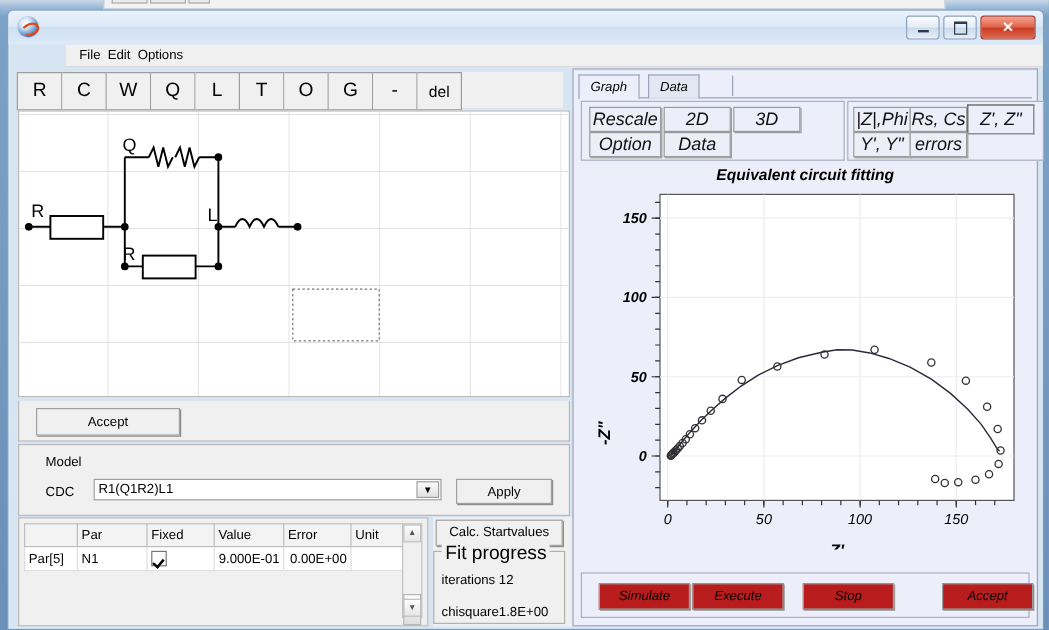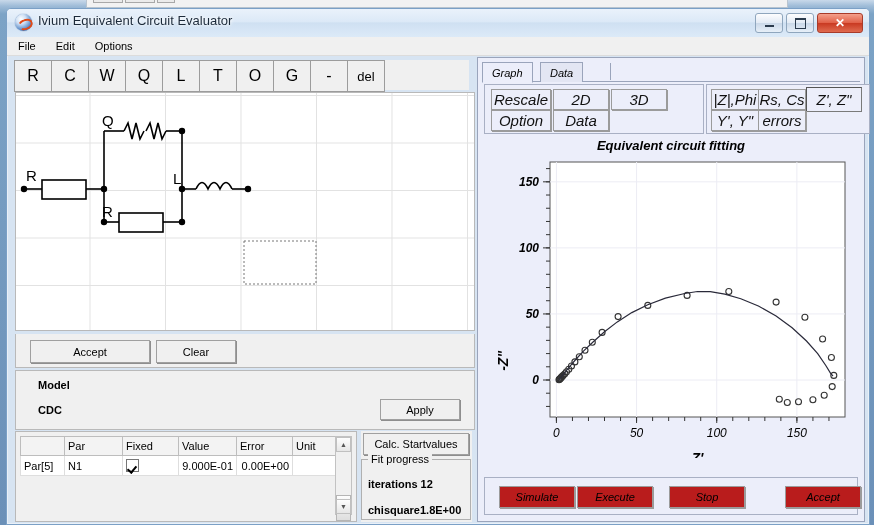--- a/index.html
+++ b/index.html
@@ -33,21 +33,21 @@
   #wbtns{position:absolute;right:6px;top:4px;display:flex;gap:3px;}
   .wbtn{width:26px;height:18px;border:1px solid #8fa6bd;border-radius:3px;
        background:linear-gradient(180deg,#fdfdfe 0%,#e3ebf5 48%,#cbd9e9 52%,#e7eff8 100%);
        display:flex;align-items:center;justify-content:center;color:#2b3b4d;font-size:10px;}
   .wbtn.close{width:44px;border-color:#a83b2a;
        background:linear-gradient(180deg,#f4a08c 0%,#e1624a 48%,#c93a22 52%,#e06b50 100%);color:#fff;font-weight:bold;font-size:12px;}
   .wbtn .min{width:9px;height:2px;background:#2b3b4d;margin-top:6px;}
   .wbtn .max{width:9px;height:8px;border:1px solid #2b3b4d;border-top-width:2px;}
 
   
-  #menubar{height:18px;background:#f0f0f0;border-bottom:1px solid #dcdcdc;display:flex;align-items:center;padding-left:8px;gap:14px;}
+  #menubar{height:18px;background:#f0f0f0;border-bottom:1px solid #dcdcdc;display:flex;align-items:center;padding-left:8px;margin-left:48px;}
   .menu-item{font-size:11px;color:#000;padding:1px 3px;cursor:default;}
 
   
   #content{position:absolute;left:0;top:46px;right:0;bottom:0;}
   #leftpane{position:absolute;left:4px;top:2px;width:461px;bottom:2px;}
   #rightpane{position:absolute;left:470px;top:2px;right:4px;bottom:2px;background:#eceefa;border:1px solid #9aa4bb;font-style:italic;}
 
   
   #eltbar{position:absolute;left:3px;top:3px;width:455px;height:30px;background:#f0f0f0;display:flex;}
   .elt{width:36px;height:30px;border:1px solid #9c9c9c;border-left:none;background:#f0f0f0;
@@ -65,21 +65,21 @@
     background-size:75.5px 47.5px;background-position:-2px 2px;}
   #circuit{position:absolute;inset:0;}
 
   
   #acrow{position:absolute;left:4px;top:277px;width:458px;height:33px;background:#f0f0f0;border:1px solid #b9b9b9;border-top:none;}
   .flatbtn{position:absolute;border:1px solid #a0a0a0;background:#f0f0f0;
            display:flex;align-items:center;justify-content:center;font-size:11px;color:#000;
            box-shadow:1px 1px 0 #8e8e8e;}
   
   #modelbox{position:absolute;left:4px;top:313px;width:458px;height:58px;background:#f0f0f0;border:1px solid #b9b9b9;}
-  .lbl{position:absolute;font-size:11px;color:#000;font-weight:bold;}
+  .lbl{position:absolute;font-size:11px;color:#000;}
   .txtin{position:absolute;border:1px solid #9d9d9d;background:#fff;font-size:11px;color:#000;
          display:flex;align-items:center;padding-left:3px;box-sizing:border-box;}
   .combo{position:absolute;border:1px solid #9d9d9d;background:#fff;font-size:11px;color:#000;
          display:flex;align-items:center;padding-left:3px;box-sizing:border-box;}
   .combo .arrow{position:absolute;right:1px;top:1px;width:17px;bottom:1px;
          background:linear-gradient(180deg,#fafafa,#e2e2e2);border:1px solid #9d9d9d;
          display:flex;align-items:center;justify-content:center;font-size:8px;}
 
   
   #tablewrap{position:absolute;left:4px;top:374px;width:340px;bottom:0px;background:#f0f0f0;border:1px solid #b9b9b9;}
@@ -87,23 +87,23 @@
   table.partab th{background:#f3f3f3;border:1px solid #bdbdbd;font-weight:normal;text-align:left;padding:1px 3px;height:16px;margin-top:20px;}
   table.partab td{border:1px solid #dedede;padding:1px 3px;height:17px;background:#fff;overflow:hidden;white-space:nowrap;}
   .chk{display:inline-block;width:11px;height:11px;border:1px solid #767676;background:#fff;position:relative;vertical-align:-2px;}
   .chk.on:after{content:"";position:absolute;left:2px;top:4px;width:4px;height:7px;border:solid #000;border-width:0 2px 2px 0;transform:rotate(40deg);}
   #vscroll{position:absolute;right:4px;top:4px;width:15px;bottom:6px;background:#f0f0f0;border:1px solid #c2c2c2;}
   .sbtn{position:absolute;left:0;width:13px;height:13px;background:linear-gradient(180deg,#fdfdfd,#e6e6e6);
         border:1px solid #c0c0c0;display:flex;align-items:center;justify-content:center;font-size:7px;color:#555;}
   #sthumb{position:absolute;left:0;width:13px;height:24px;top:58px;background:linear-gradient(180deg,#fdfdfd,#dedede);border:1px solid #b5b5b5;}
 
   
-  #fitpanel{position:absolute;left:350px;top:374px;width:111px;bottom:0;background:#f0f0f0;}
+  #fitpanel{position:absolute;left:350px;top:374px;width:111px;bottom:0;background:#f0f0f0;padding-left:20px;}
   #fitgroup{position:absolute;left:0;top:28px;width:108px;bottom:2px;border:1px solid #b0b0b0;}
-  #fitgrouptitle{position:absolute;left:6px;top:-7px;background:#f0f0f0;padding:0 3px;font-size:11px;}
+  #fitgrouptitle{position:absolute;left:6px;top:-7px;background:#f0f0f0;padding:0 3px;font-size:16px;}
 
   
   #tabstrip{position:absolute;left:4px;top:4px;right:4px;height:19px;border-bottom:1px solid #9aa4bb;}
   .tab{position:absolute;top:0;height:19px;padding:0 9px;font-size:11px;display:flex;align-items:center;
        border:1px solid #9aa4bb;border-bottom:none;background:#e3e6f3;}
   .tab.active{background:#eceefa;border-bottom:1px solid #eceefa;}
   #tabsep{position:absolute;left:128px;top:1px;width:1px;height:17px;background:#9aa4bb;}
 
   #gbar{position:absolute;left:6px;top:26px;width:218px;height:48px;background:#eceefa;border:1px solid #a9b0c4;}
   #gbar2{position:absolute;left:228px;top:26px;width:162px;height:48px;background:#eceefa;border:1px solid #a9b0c4;}
@@ -127,21 +127,20 @@
     <div class="b" style="left:6px;width:28px;"></div>
     <div class="b" style="left:38px;width:28px;">2D</div>
     <div class="b" style="left:70px;width:16px;"></div>
     <div class="b" style="left:150px;width:40px;border:none;background:transparent;">ohm</div>
   </div>
 
   <div id="win">
 
     <div id="titlebar">
       <div id="titleicon"></div>
-      <div id="titletext">Ivium Equivalent  Circuit Evaluator</div>
       <div id="wbtns">
         <div class="wbtn">
             <div class="min"></div>
           </div>
         <div class="wbtn">
             <div class="max"></div>
           </div>
         <div class="wbtn close">✕</div>
       </div>
     </div>
@@ -211,26 +210,29 @@
               <text x="10" y="88">R</text>
               <text x="86" y="33">Q</text>
               <text x="86" y="124">R</text>
               <text x="157" y="91">L</text>
             </g>
           </svg>
         </div>
 
         <div id="acrow">
           <div class="flatbtn" style="left:14px;top:6px;width:118px;height:21px;">Accept</div>
-          <div class="flatbtn" style="left:140px;top:6px;width:78px;height:21px;">Clear</div>
         </div>
 
         <div id="modelbox">
           <div class="lbl" style="left:22px;top:8px;">Model</div>
           <div class="lbl" style="left:22px;top:33px;">CDC</div>
+          <div class="combo" style="left:62px;top:28px;width:290px;height:18px;">
+            <span>R1(Q1R2)L1</span>
+            <span class="arrow">▼</span>
+          </div>
           <div class="flatbtn" style="left:364px;top:28px;width:78px;height:19px;">Apply</div>
         </div>
 
         <div id="tablewrap">
           <table class="partab">
             <colgroup>
                 <col style="width:44px">
                 <col style="width:58px">
                 <col style="width:56px">
                 <col style="width:58px">

